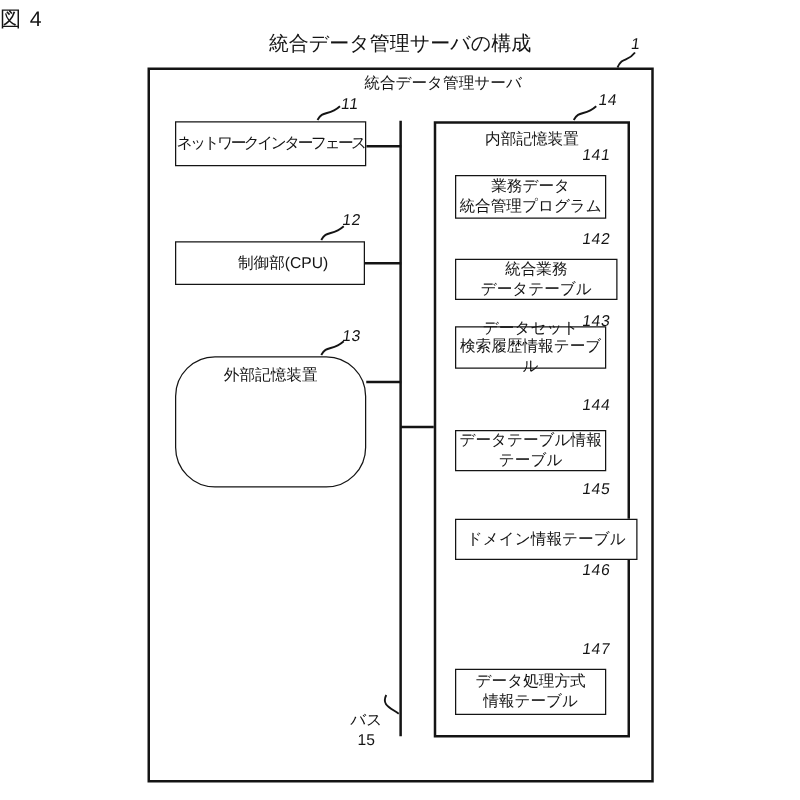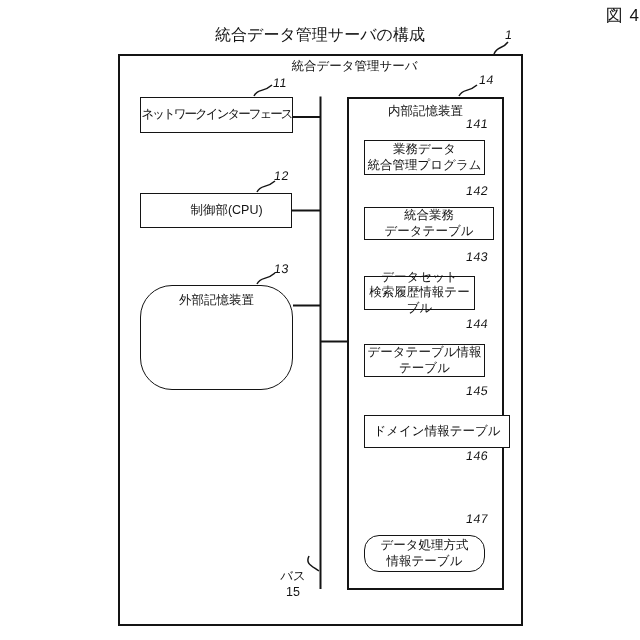--- a/index.html
+++ b/index.html
@@ -1,20 +1,20 @@
 <!DOCTYPE html>
 <html><head>
 <meta charset="utf-8">
 <style>
   html,body{margin:0;padding:0;background:#ffffff;}
   .canvas{
     position:relative;width:640px;height:640px;background:#ffffff;
     font-family:"Liberation Sans",sans-serif;color:#141414;overflow:hidden;
   }
-  .fig-title{position:absolute;left:0;top:4px;width:640px;text-align:right;
+  .fig-title{position:absolute;left:0;top:4px;width:640px;text-align:left;
     font-size:17px;letter-spacing:1px;}
   .fig-subtitle{position:absolute;left:0;top:25px;width:640px;text-align:center;
     font-size:16px;}
   .overlay{position:absolute;left:0;top:0;width:640px;height:640px;}
   .overlay path{fill:none;stroke:#141414;}
   .conn{stroke-width:2px;}
   .leader{stroke-width:1.5px;}
   .box{position:absolute;border:1.5px solid #141414;background:#ffffff;
     display:flex;align-items:center;justify-content:center;text-align:center;
     font-size:12.5px;line-height:1.22;white-space:pre-line;box-sizing:border-box;}
@@ -70,32 +70,32 @@
   <div class="lbl" style="left:347px;top:103px;width:157px;">内部記憶装置</div>
 
   <div class="box" style="left:364px;top:140px;width:121px;height:35px;">
     <span>業務データ
 統合管理プログラム</span>
   </div>
   <div class="box" style="left:364px;top:207px;width:130px;height:33px;">
     <span>統合業務
 データテーブル</span>
   </div>
-  <div class="box" style="left:364px;top:276px;width:111px;height:34px;justify-content:center;">
+  <div class="box" style="left:364px;top:261px;width:121px;height:34px;justify-content:center;">
     <span>データセット
 検索履歴情報テーブル</span>
   </div>
   <div class="box" style="left:364px;top:344px;width:121px;height:33px;">
     <span>データテーブル情報
 テーブル</span>
   </div>
   <div class="box" style="left:364px;top:415px;width:146px;height:33px;">
     <span>ドメイン情報テーブル</span>
   </div>
-  <div class="box" style="left:364px;top:535px;width:121px;height:37px;border-radius:15px;">
+  <div class="box" style="left:364px;top:535px;width:121px;height:37px;">
     <span>データ処理方式
 情報テーブル</span>
   </div>
 
   <div class="ref" style="left:505px;top:28px;">1</div>
   <div class="ref" style="left:479px;top:73px;">14</div>
   <div class="ref" style="left:273px;top:76px;">11</div>
   <div class="ref" style="left:274px;top:169px;">12</div>
   <div class="ref" style="left:274px;top:262px;">13</div>
   <div class="ref" style="left:466px;top:117px;">141</div>

